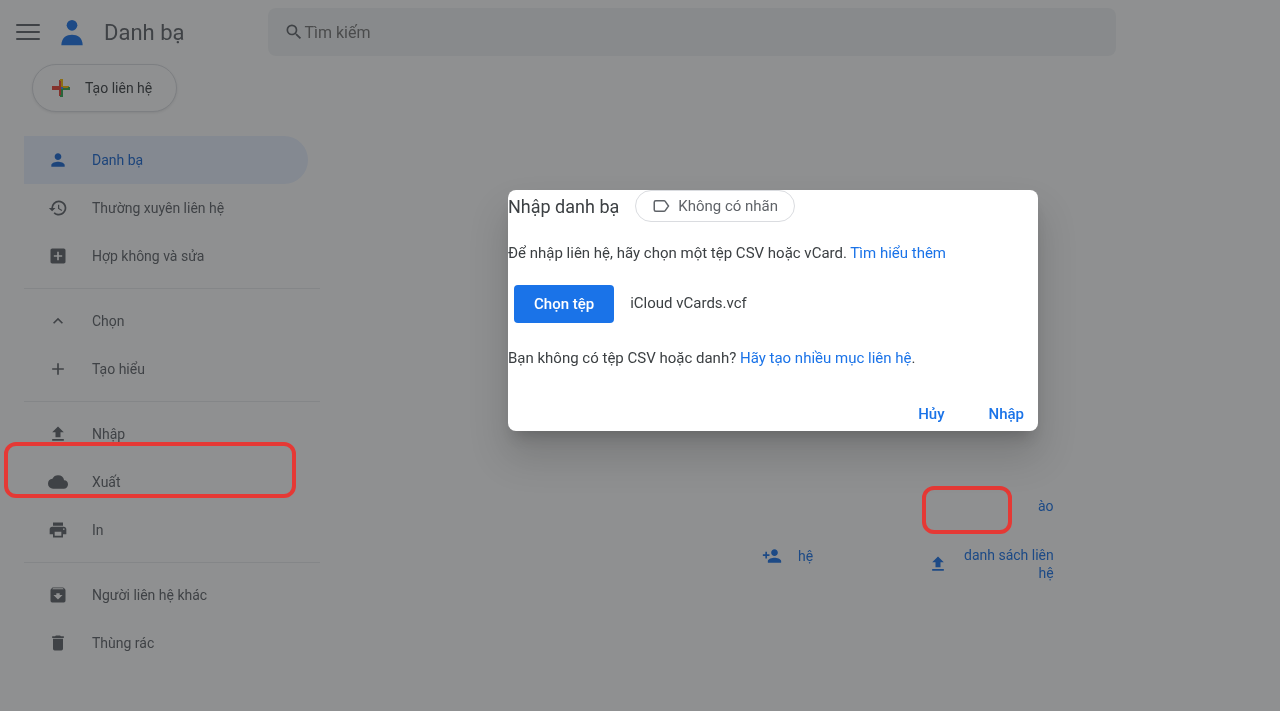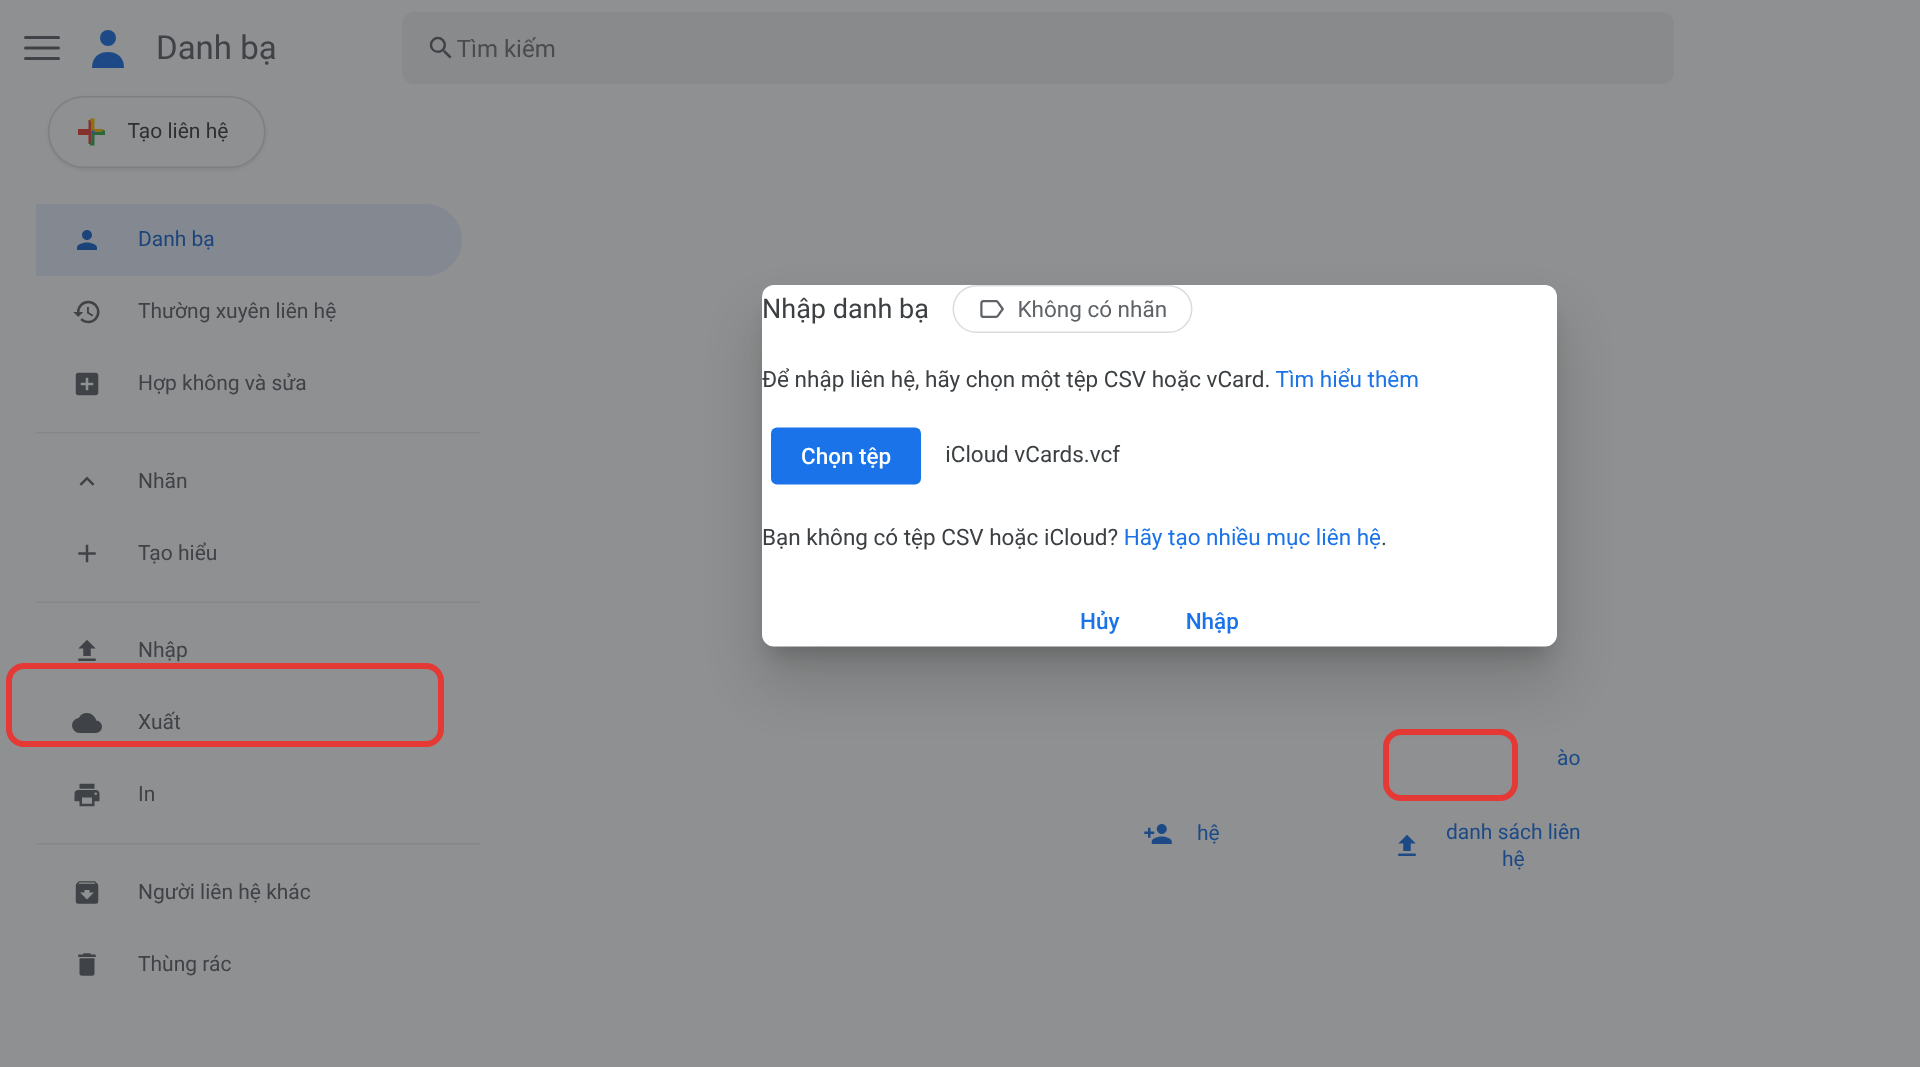--- a/index.html
+++ b/index.html
@@ -24,21 +24,21 @@
 .highlight-red { position: absolute; border: 4px solid #e53935; border-radius: 12px; pointer-events: none; z-index: 20; }
 .dialog { position: absolute; z-index: 30; left: 508px; top: 190px; width: 530px; background: #fff; border-radius: 8px; box-shadow: 0 11px 15px -7px rgba(0,0,0,0.2), 0 24px 38px 3px rgba(0,0,0,0.14); }
 .dialog-header { display: flex; align-items: center; gap: 16px; margin-bottom: 20px; }
 .dialog-title { font-size: 18px; color: #3c4043; }
 .label-chip { border: 1px solid #dadce0; border-radius: 20px; padding: 6px 16px; display: flex; align-items: center; gap: 8px; color: #5f6368; font-size: 15px; cursor: pointer; }
 .dialog-body { color: #3c4043; font-size: 15px; line-height: 1.5; }
 .dialog-body a { color: #1a73e8; text-decoration: none; }
 .file-row { display: flex; align-items: center; gap: 16px; margin: 14px 0 18px 0; padding: 6px 6px 6px 6px; position: relative; }
 .choose-file-btn { background: #1a73e8; color: #fff; border: none; padding: 10px 20px; border-radius: 4px; font-size: 15px; font-weight: 500; cursor: pointer; }
 .file-name { color: #3c4043; font-size: 15px; }
-.dialog-actions { display: flex; justify-content: center; gap: 16px; margin-top: 28px; align-items: center; }
+.dialog-actions { display: flex; justify-content: flex-end; gap: 16px; margin-top: 28px; align-items: center; }
 .text-btn { background: none; border: none; color: #1a73e8; font-size: 15px; font-weight: 500; padding: 8px 14px; cursor: pointer; border-radius: 4px; }
 .back-action { position: absolute; color: #1a73e8; font-size: 14px; display: flex; align-items: center; gap: 16px; }
 .back-action .sm-icon { width: 20px; height: 20px; }
 </style>
 </head>
 <body>
 
 <div class="header">
   <div class="menu-icon">
     <span></span>
@@ -89,21 +89,21 @@
       </svg>
     <span>Hợp không và sửa</span>
   </div>
 
   <div class="divider"></div>
 
   <div class="nav-item">
     <svg class="nav-icon" viewBox="0 0 24 24">
         <path d="M12 8l-6 6 1.41 1.41L12 10.83l4.59 4.58L18 14z"></path>
       </svg>
-    <span>Nhãn</span>
+    <span>Chọn</span>
   </div>
   <div class="nav-item">
     <svg class="nav-icon" viewBox="0 0 24 24">
         <path d="M19 13h-6v6h-2v-6H5v-2h6V5h2v6h6v2z"></path>
       </svg>
     <span>Tạo hiểu</span>
   </div>
 
   <div class="divider"></div>
 
@@ -150,21 +150,21 @@
     <span>hệ</span>
   </div>
 </div>
 <div class="back-action" style="left:1038px; top:498px;">
   <span>ào</span>
 </div>
 <div class="back-action" style="left:928px; top:546px; flex-direction:row;">
   <svg class="sm-icon" viewBox="0 0 24 24" fill="#1a73e8">
       <path d="M9 16h6v-6h4l-7-7-7 7h4v6zm-4 2h14v2H5v-2z"></path>
     </svg>
-  <div style="text-align:center; line-height:1.3;">
+  <div style="text-align:right; line-height:1.3;">
     <div style="white-space:nowrap;">danh sách liên</div>
     <div>hệ</div>
   </div>
 </div>
 
 <div class="scrim"></div>
 
 <div class="highlight-red" style="left:4px; top:442px; width:292px; height:56px;"></div>
 
 <div class="dialog">
@@ -179,21 +179,21 @@
   </div>
   <div class="dialog-body">
     <p>
       <span>Để nhập liên hệ, hãy chọn một tệp CSV hoặc vCard. </span><a href="#">Tìm hiểu thêm</a>
     </p>
     <div class="file-row">
       <button class="choose-file-btn">Chọn tệp</button>
       <span class="file-name">iCloud vCards.vcf</span>
     </div>
     <p>
-      <span>Bạn không có tệp CSV hoặc iCloud? </span><a href="#">Hãy tạo nhiều mục liên hệ</a><span>.</span>
+      <span>Bạn không có tệp CSV hoặc danh? </span><a href="#">Hãy tạo nhiều mục liên hệ</a><span>.</span>
     </p>
   </div>
   <div class="dialog-actions">
     <button class="text-btn">Hủy</button>
     <button class="text-btn">Nhập</button>
   </div>
 </div>
 
 <div class="highlight-red" style="left:522px; top:336px; width:374px; height:60px;"></div>
 

